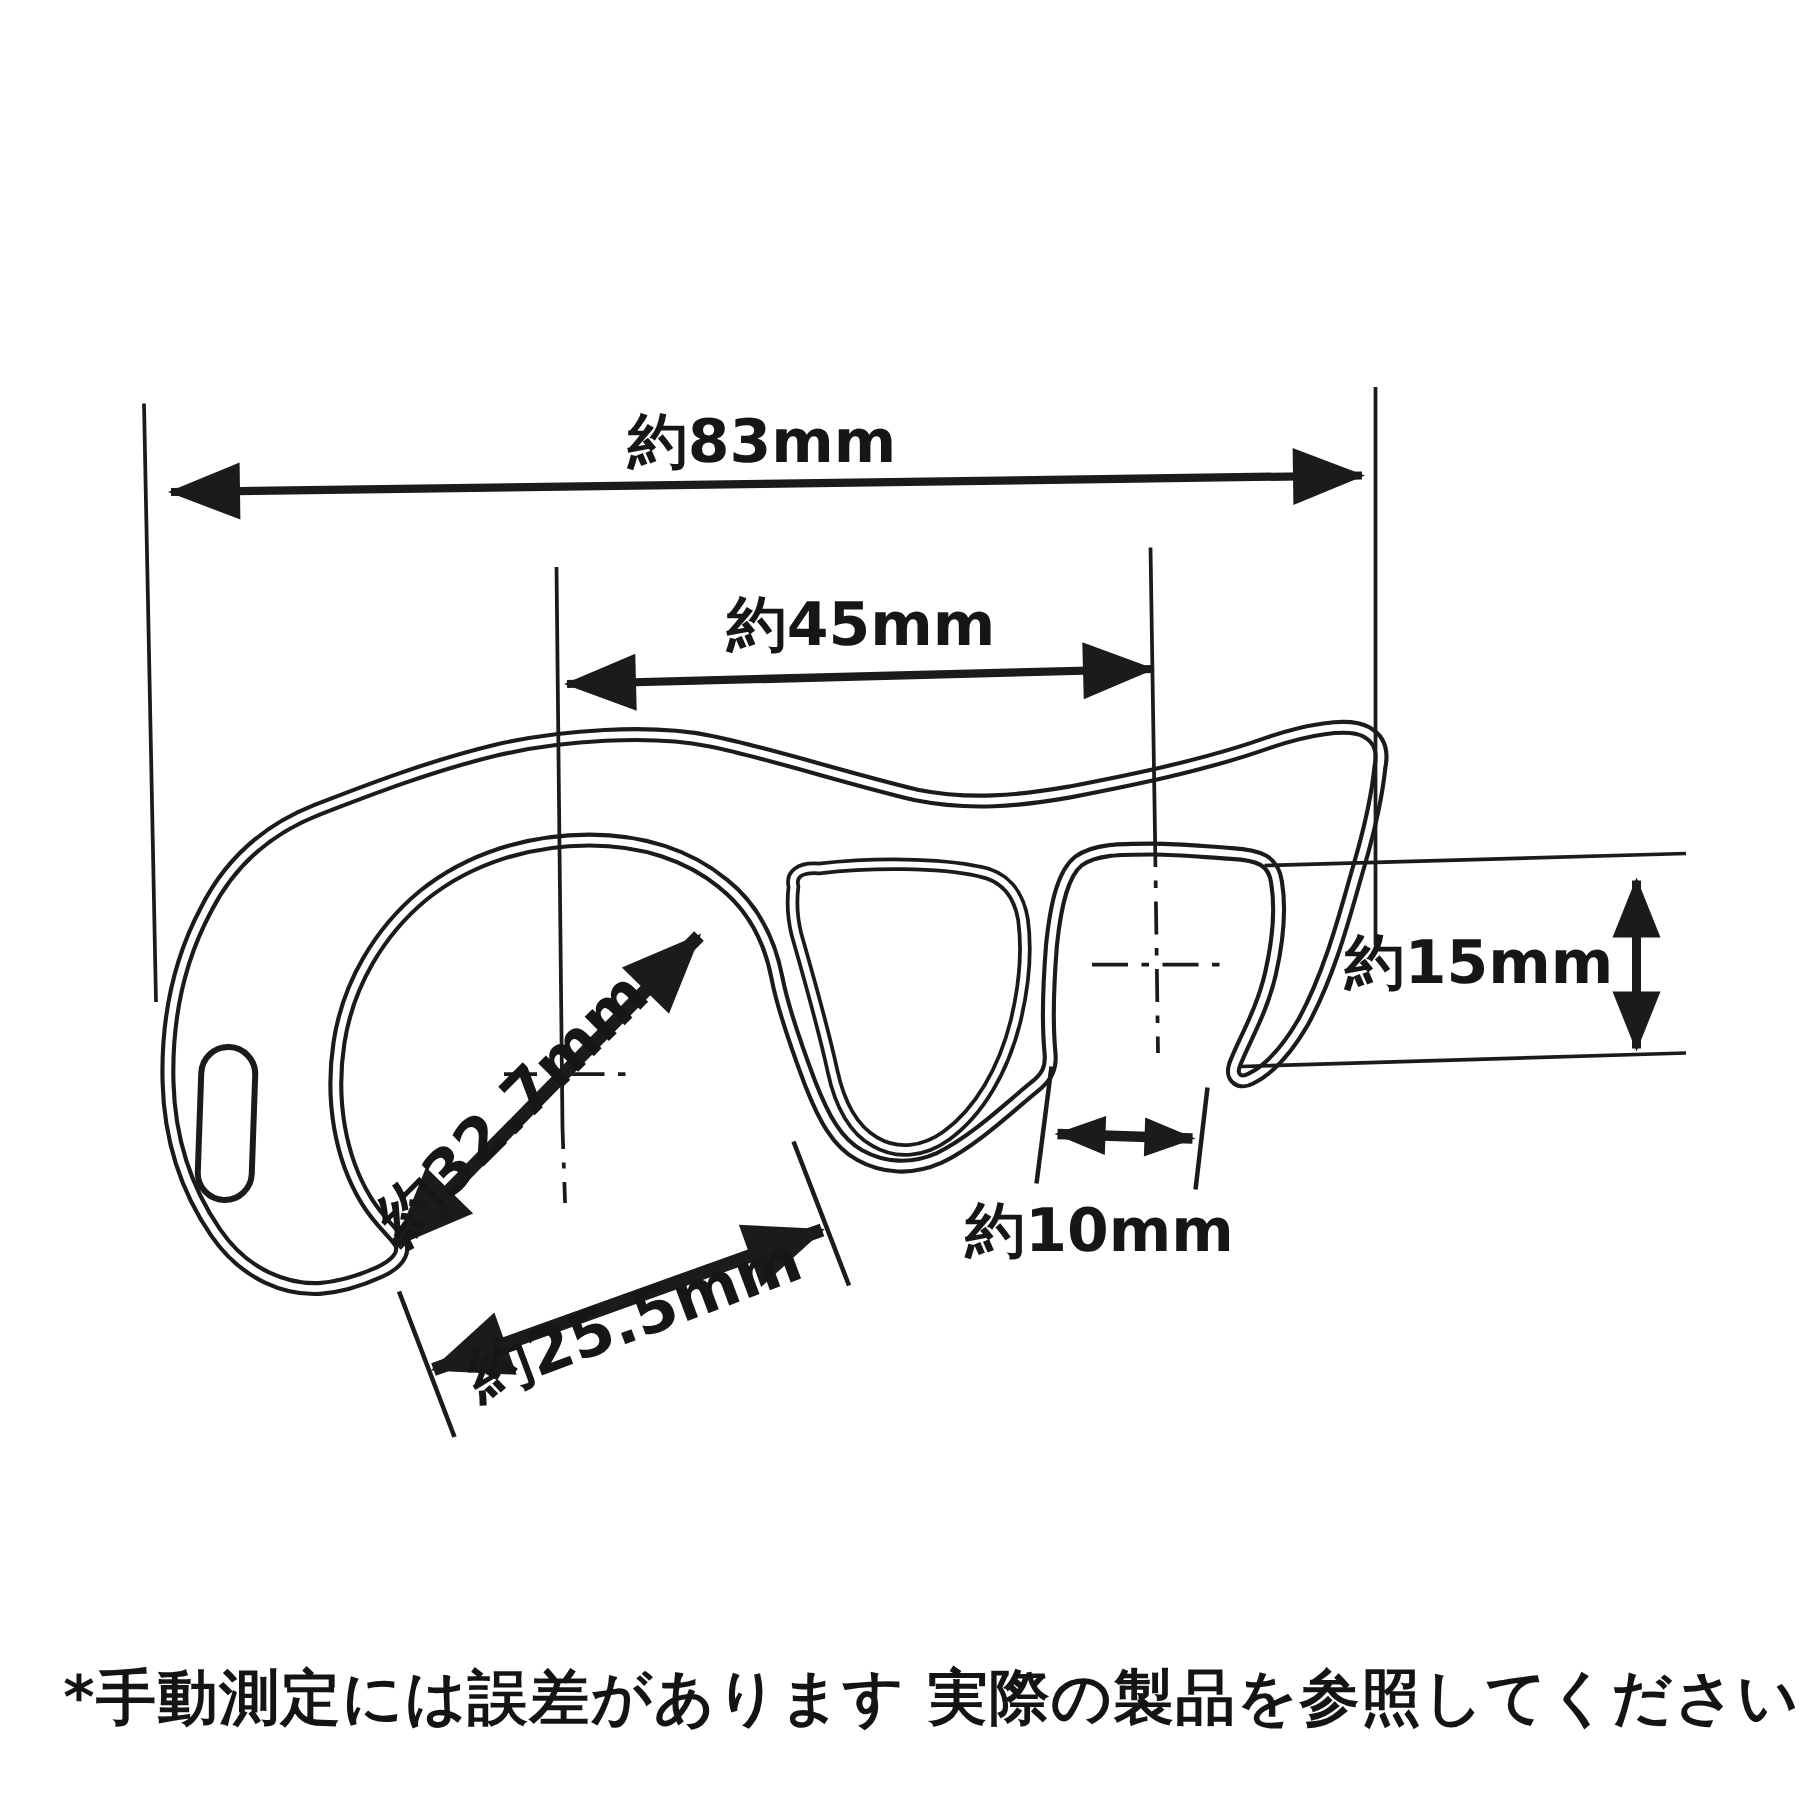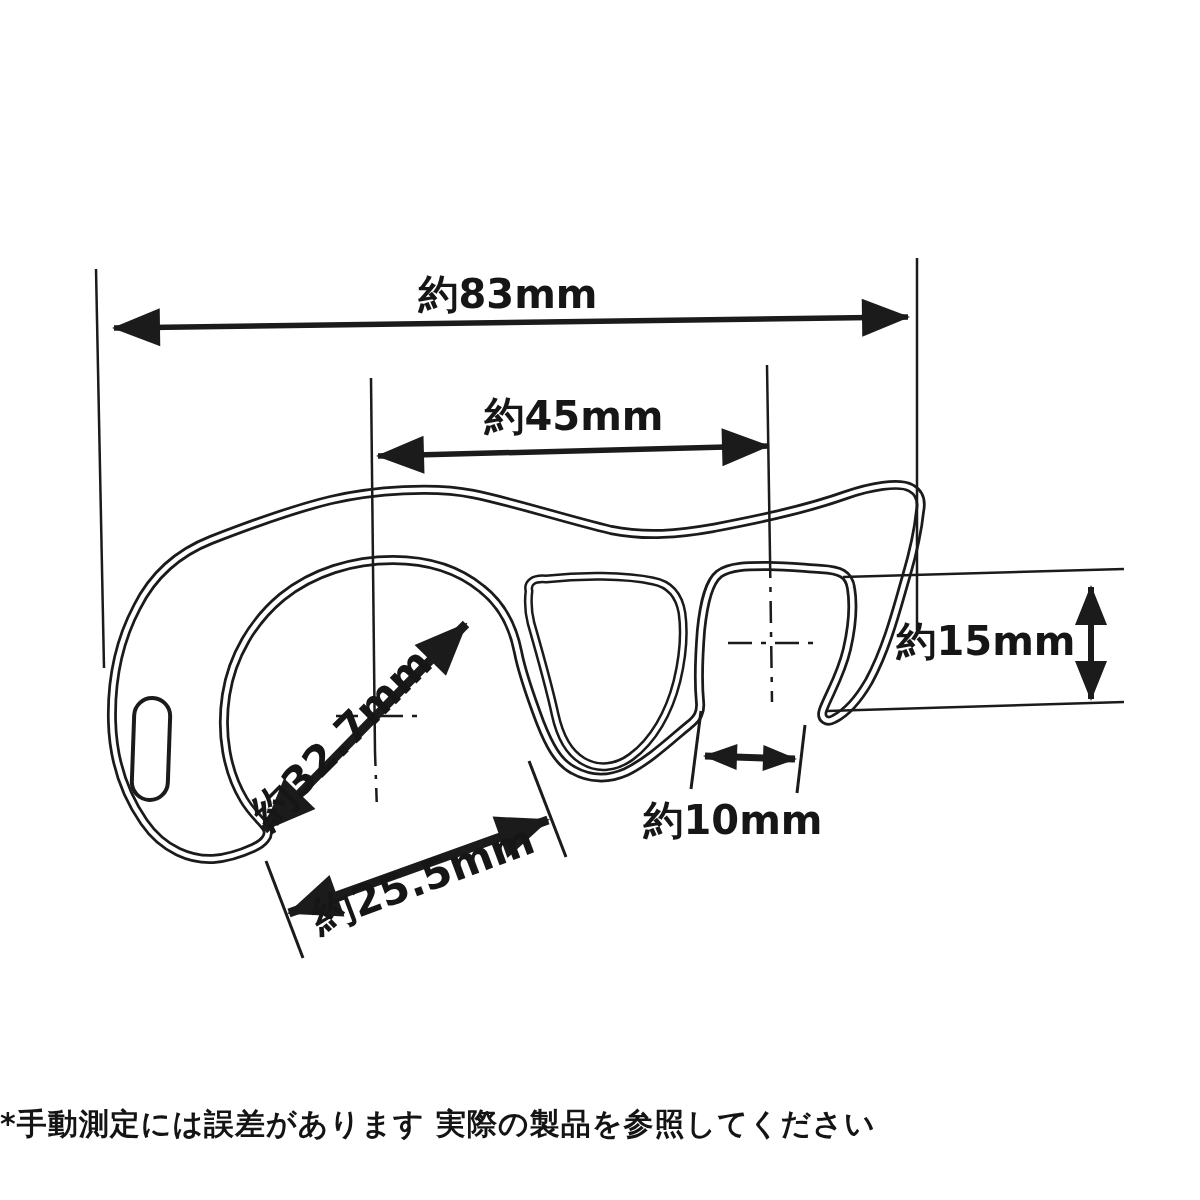--- a/index.html
+++ b/index.html
@@ -1,21 +1,21 @@
 <!DOCTYPE html>
 <html><head>
 <meta charset="utf-8">
 <style>
   html,body{margin:0;padding:0;background:#ffffff;}
   .stage{position:relative;width:1200px;height:1200px;background:#ffffff;overflow:hidden;
          font-family:"DejaVu Sans","Liberation Sans",sans-serif;}
   svg{position:absolute;left:0;top:0;}
   .dim-label{font-family:"DejaVu Sans","Liberation Sans",sans-serif;font-weight:600;fill:#161616;}
-  .footnote{position:absolute;left:0;top:1104px;width:1200px;text-align:left;
-            font-size:30px;font-weight:600;color:#141414;letter-spacing:1px;white-space:nowrap;}
+  .footnote{position:absolute;left:0;top:1104px;width:1200px;text-align:right;
+            font-size:40px;font-weight:600;color:#141414;letter-spacing:1px;white-space:nowrap;}
 </style>
 </head>
 <body>
 
 <div class="stage">
 <svg width="1200" height="1200" viewBox="0 0 1200 1200">
   <defs>
     <marker id="ahBig" markerUnits="userSpaceOnUse" markerWidth="52" markerHeight="42" refX="48" refY="21" orient="auto-start-reverse">
       <path d="M2 2 L50 21 L2 40 Z" fill="#1b1b1b"></path>
     </marker>

